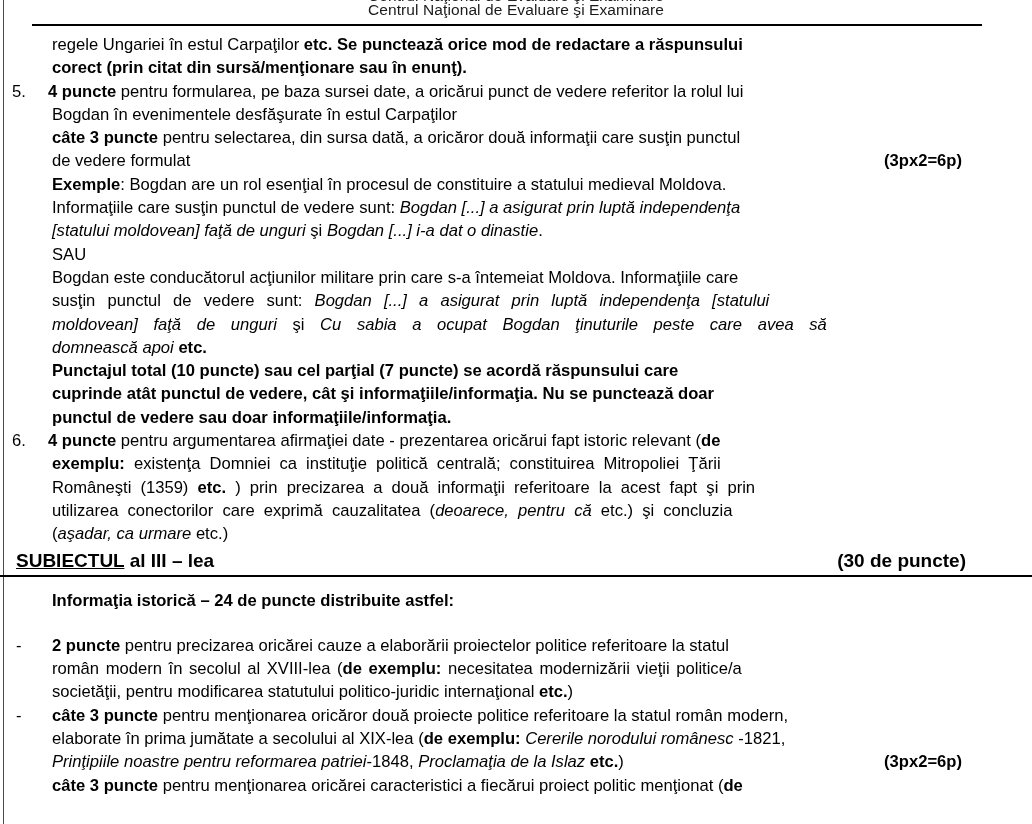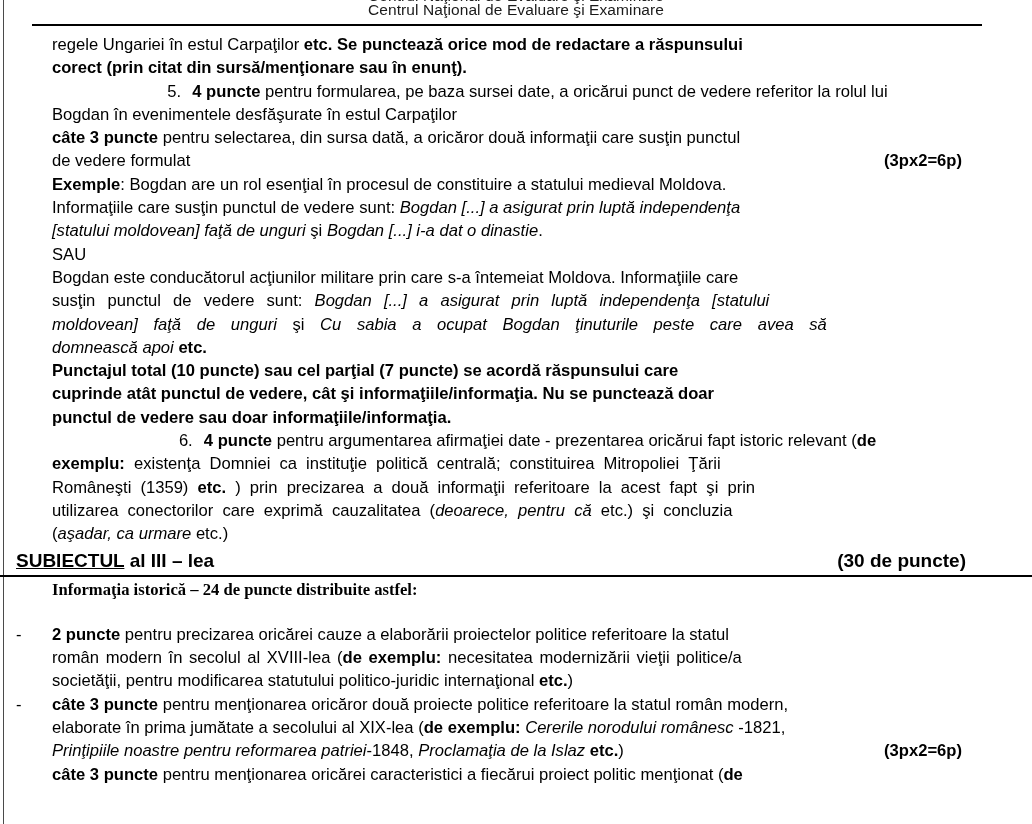--- a/index.html
+++ b/index.html
@@ -71,21 +71,21 @@
   }
   .line {
     position: relative;
     font-size: 16.6px;
     line-height: 23.3px;
     height: 23.3px;
     color: #000000;
     white-space: nowrap;
   }
   .ind-text   { padding-left: 52px; }
-  .ind-num    { padding-left: 12px; text-align: center; }
+  .ind-num    { padding-left: 12px; }
   .ind-bullet { padding-left: 16px; }
   .num-marker {
     display: inline-block;
     width: 36px;
   }
   .bullet-marker {
     display: inline-block;
     width: 36px;
   }
   b { font-weight: bold; }
@@ -173,21 +173,21 @@
     <div class="line ind-text just2"><b>exemplu:</b><span> existenţa Domniei ca instituţie politică centrală; constituirea Mitropoliei Ţării</span></div>
     <div class="line ind-text just2"><span>Româneşti (1359) </span><b>etc.</b><span> ) prin precizarea a două informaţii referitoare la acest fapt şi prin</span></div>
     <div class="line ind-text just2"><span>utilizarea conectorilor care exprimă cauzalitatea (</span><i>deoarece, pentru că</i><span> etc.) şi concluzia</span></div>
     <div class="line ind-text"><span>(</span><i>aşadar, ca urmare</i><span> etc.)</span></div>
 
     <div class="subject-head">
       <span class="sh-left"><span class="underlined">SUBIECTUL</span><span> al III – lea</span></span>
       <span class="sh-right">(30 de puncte)</span>
     </div>
 
-    <div class="line ind-text" style="margin-top:1px;font-family:Liberation Serif, serif;"><b>Informaţia istorică – 24 de puncte distribuite astfel:</b></div>
+    <div class="line ind-text" style="margin-top:12px;"><b>Informaţia istorică – 24 de puncte distribuite astfel:</b></div>
 
     <div class="spacer-md"></div>
 
     <div class="line ind-bullet"><span class="bullet-marker">-</span><b>2 puncte</b><span> pentru precizarea oricărei cauze a elaborării proiectelor politice referitoare la statul</span></div>
     <div class="line ind-text just1"><span>român modern în secolul al XVIII-lea (</span><b>de exemplu:</b><span> necesitatea modernizării vieţii politice/a</span></div>
     <div class="line ind-text"><span>societăţii, pentru modificarea statutului politico-juridic internaţional </span><b>etc.</b><span>)</span></div>
 
     <div class="line ind-bullet"><span class="bullet-marker">-</span><b>câte 3 puncte</b><span> pentru menţionarea oricăror două proiecte politice referitoare la statul român modern,</span></div>
     <div class="line ind-text"><span>elaborate în prima jumătate a secolului al XIX-lea (</span><b>de exemplu:</b><i> Cererile norodului românesc </i><span>-1821,</span></div>
     <div class="line ind-text"><i>Prinţipiile noastre pentru reformarea patriei</i><span>-1848, </span><i>Proclamaţia de la Islaz </i><b>etc.</b><span>)</span><span class="right-tag-wide">(3px2=6p)</span></div>

